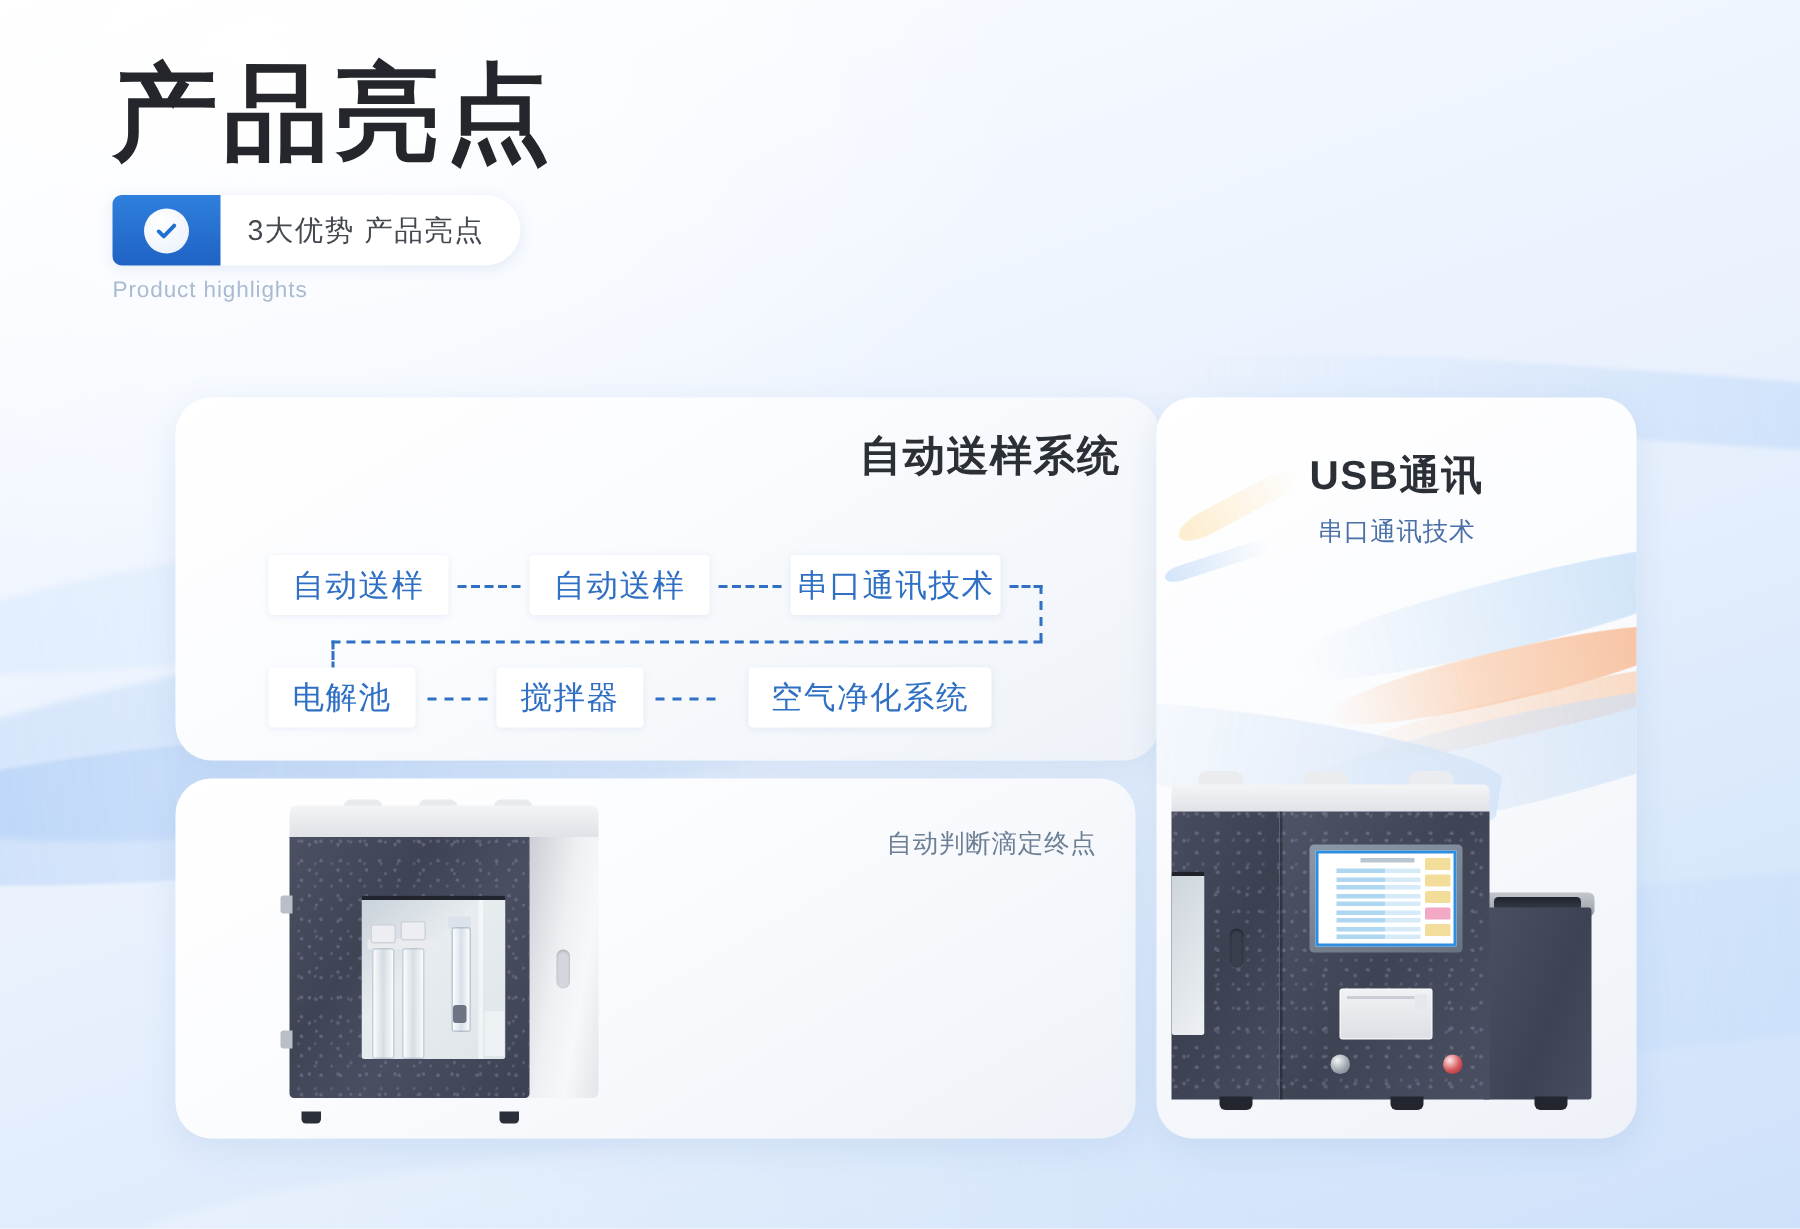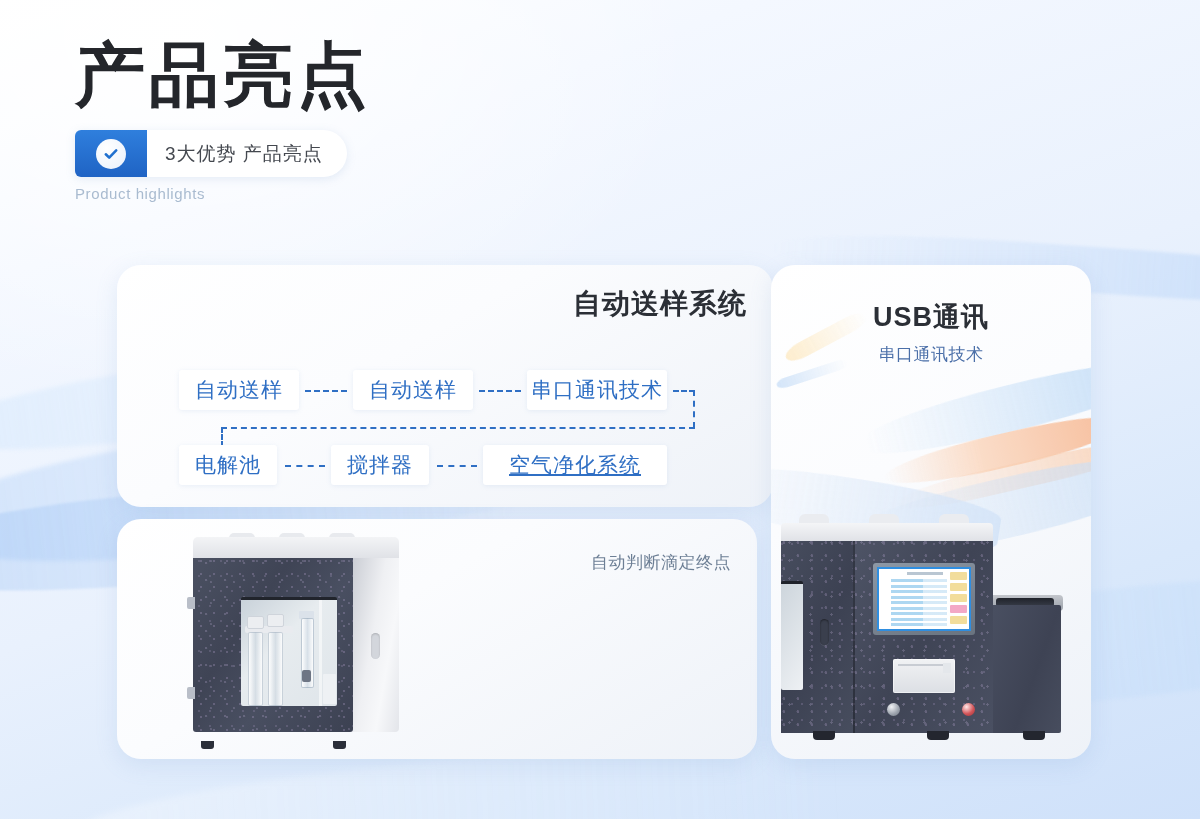--- a/index.html
+++ b/index.html
@@ -246,21 +246,21 @@
       <div class="dash-h" style="left:126px;top:20px;width:42px;"></div>
       <div class="dash-h" style="left:300px;top:20px;width:42px;"></div>
 
       <div class="dash-h" style="left:494px;top:20px;width:22px;"></div>
       <div class="dash-v" style="left:514px;top:20px;height:38px;"></div>
       <div class="dash-h" style="left:42px;top:57px;width:474px;"></div>
       <div class="dash-v" style="left:42px;top:57px;height:20px;"></div>
 
       <div class="chip row2" style="left:0;width:98px;">电解池</div>
       <div class="chip row2" style="left:152px;width:98px;">搅拌器</div>
-      <div class="chip row2" style="left:304px;width:184px;text-decoration:underline;">空气净化系统</div>
+      <div class="chip row2" style="left:320px;width:162px;">空气净化系统</div>
 
       <div class="dash-h" style="left:106px;top:95px;width:40px;"></div>
       <div class="dash-h" style="left:258px;top:95px;width:40px;"></div>
     </div>
   </div>
 
   <div class="card card-b">
     <div class="card-head">
       <div class="card-h2">自动判断滴定终点</div>
     </div>

